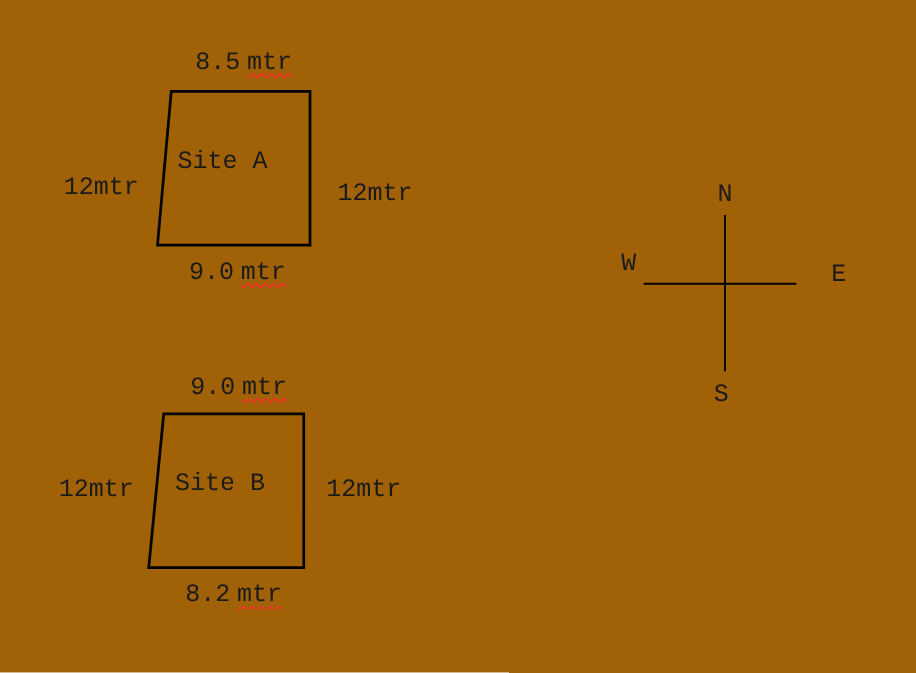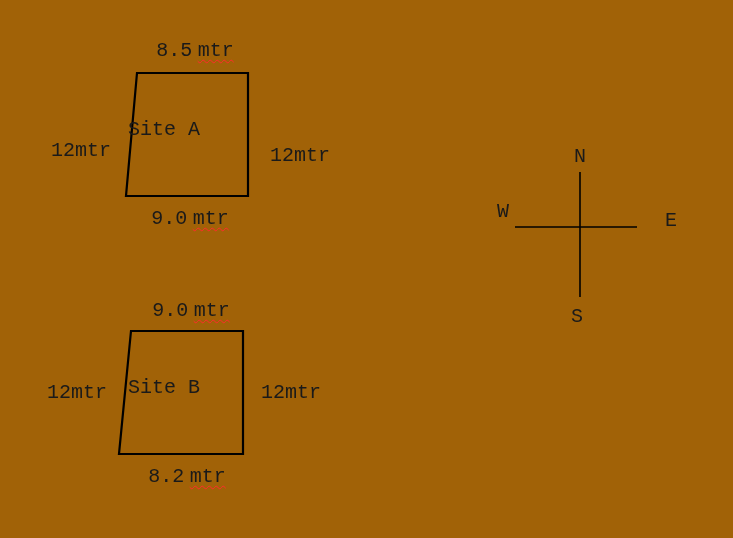--- a/index.html
+++ b/index.html
@@ -54,35 +54,35 @@
     <polygon points="131,331 243,331 243,454 119,454" fill="none" stroke="#000000" stroke-width="2.2" stroke-linejoin="miter"></polygon>
 
     <line x1="580" y1="172" x2="580" y2="297" stroke="#000000" stroke-width="1.6"></line>
     <line x1="515" y1="227" x2="637" y2="227" stroke="#000000" stroke-width="1.6"></line>
   </svg>
 
   <div class="label dim-label" style="left:195px; top:51px;">
     <span class="value">8.5</span><span class="unit">mtr</span>
   </div>
 
-  <div class="label" style="left:164px; top:130px;">Site A</div>
+  <div class="label" style="left:178px; top:130px;">Site A</div>
 
   <div class="label" style="left:81px; top:151px;">12mtr</div>
 
   <div class="label" style="left:300px; top:156px;">12mtr</div>
 
   <div class="label dim-label" style="left:190px; top:219px;">
     <span class="value">9.0</span><span class="unit">mtr</span>
   </div>
 
   <div class="label dim-label" style="left:191px; top:311px;">
     <span class="value">9.0</span><span class="unit">mtr</span>
   </div>
 
-  <div class="label" style="left:164px; top:388px;">Site B</div>
+  <div class="label" style="left:176px; top:388px;">Site B</div>
 
   <div class="label" style="left:77px; top:393px;">12mtr</div>
 
   <div class="label" style="left:291px; top:393px;">12mtr</div>
 
   <div class="label dim-label" style="left:187px; top:477px;">
     <span class="value">8.2</span><span class="unit">mtr</span>
   </div>
 
   <div class="label" style="left:580px; top:157px;">N</div>

